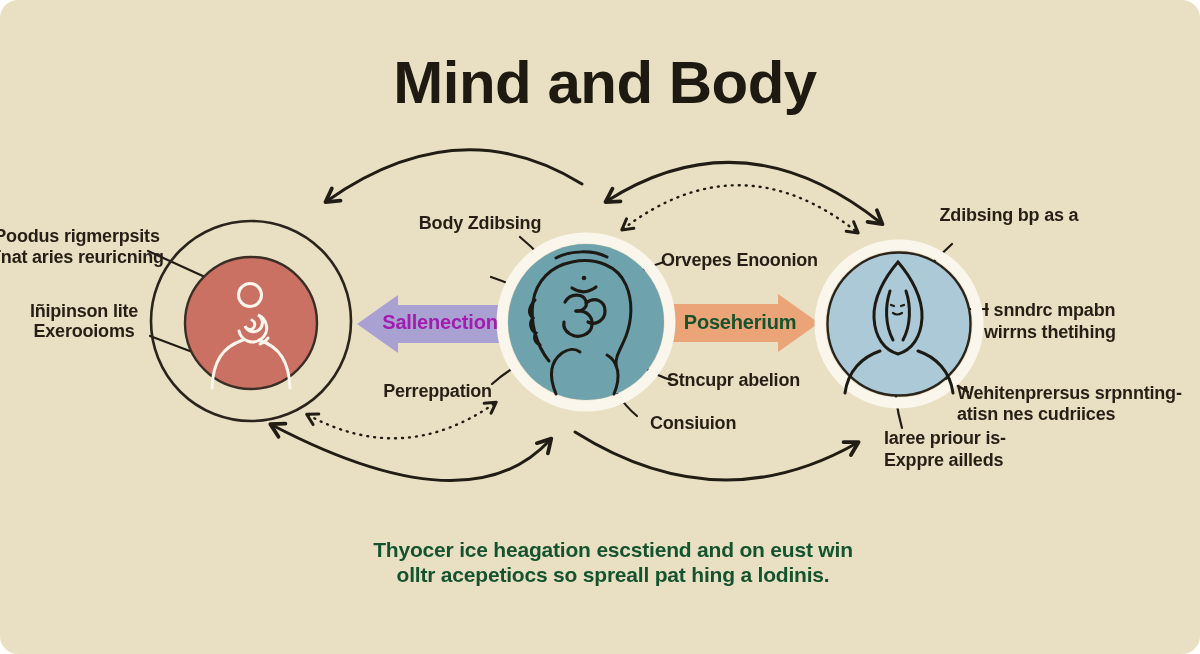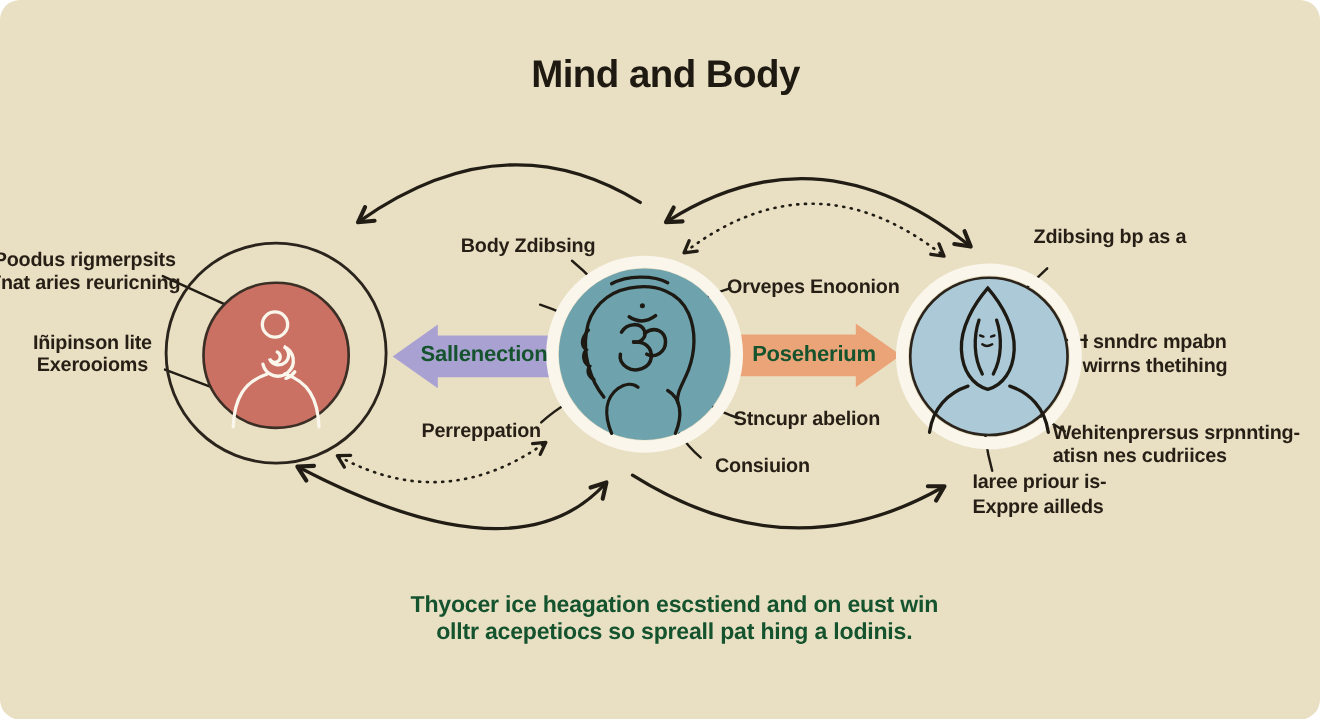--- a/index.html
+++ b/index.html
@@ -4,39 +4,39 @@
 <style>
   html,body{margin:0;padding:0;background:#ffffff;}
   .stage{
     position:relative;width:1200px;height:654px;margin:0 auto;
     background:#e9e0c4;border-radius:18px;overflow:hidden;
     font-family:"Liberation Sans","DejaVu Sans",sans-serif;color:#2b2318;
   }
   .stage svg{position:absolute;left:0;top:0;}
   .title{
     position:absolute;left:300px;top:48px;width:610px;margin:0;
-    text-align:center;font-size:35px;font-weight:700;color:#1e1a12;letter-spacing:-0.5px;
+    text-align:center;font-size:60px;font-weight:700;color:#1e1a12;letter-spacing:-0.5px;
   }
   .lbl{position:absolute;font-weight:700;font-size:18px;line-height:21px;letter-spacing:-0.2px;color:#271f15;}
   .center{text-align:center;}
   .l-topleft{left:-12px;top:226px;width:178px;}
   .l-midleft{left:16px;top:301px;width:136px;line-height:20px;}
   .l-zdibsing{left:395px;top:213px;width:170px;}
   .l-infuntss{left:370px;top:245px;width:165px;line-height:21px;}
   .l-perrep{left:355px;top:381px;width:165px;}
   .l-orvepes{left:661px;top:250px;width:220px;}
   .l-stncupr{left:667px;top:370px;width:200px;}
   .l-consiuion{left:638px;top:413px;width:160px;margin-left:12px;}
   .l-sspprioud{left:930px;top:204px;width:158px;line-height:22px;}
   .l-isnndrc{left:984px;top:299px;width:200px;line-height:22px;}
   .l-wehiten{left:957px;top:383px;width:230px;line-height:21px;}
   .l-iaree{left:884px;top:427px;width:180px;line-height:22px;}
   .l-caption{left:352px;top:537px;width:522px;font-size:21px;line-height:25px;color:#14532d;text-align:center;}
   .arrow-lbl{position:absolute;font-weight:700;font-size:20px;letter-spacing:-0.2px;}
-  .l-sallen{left:372px;top:311px;width:136px;color:#14532d;}
+  .l-sallen{left:372px;top:311px;width:136px;color:#a21caf;}
   .l-poseh{left:672px;top:311px;width:136px;color:#14532d;}
 </style>
 </head>
 <body>
 
 <div class="stage">
 
   <svg width="1200" height="654" viewBox="0 0 1200 654">
     <defs>
       <marker id="ah" viewBox="0 0 12 12" refX="8" refY="6" markerWidth="7.5" markerHeight="7.5" orient="auto-start-reverse">

